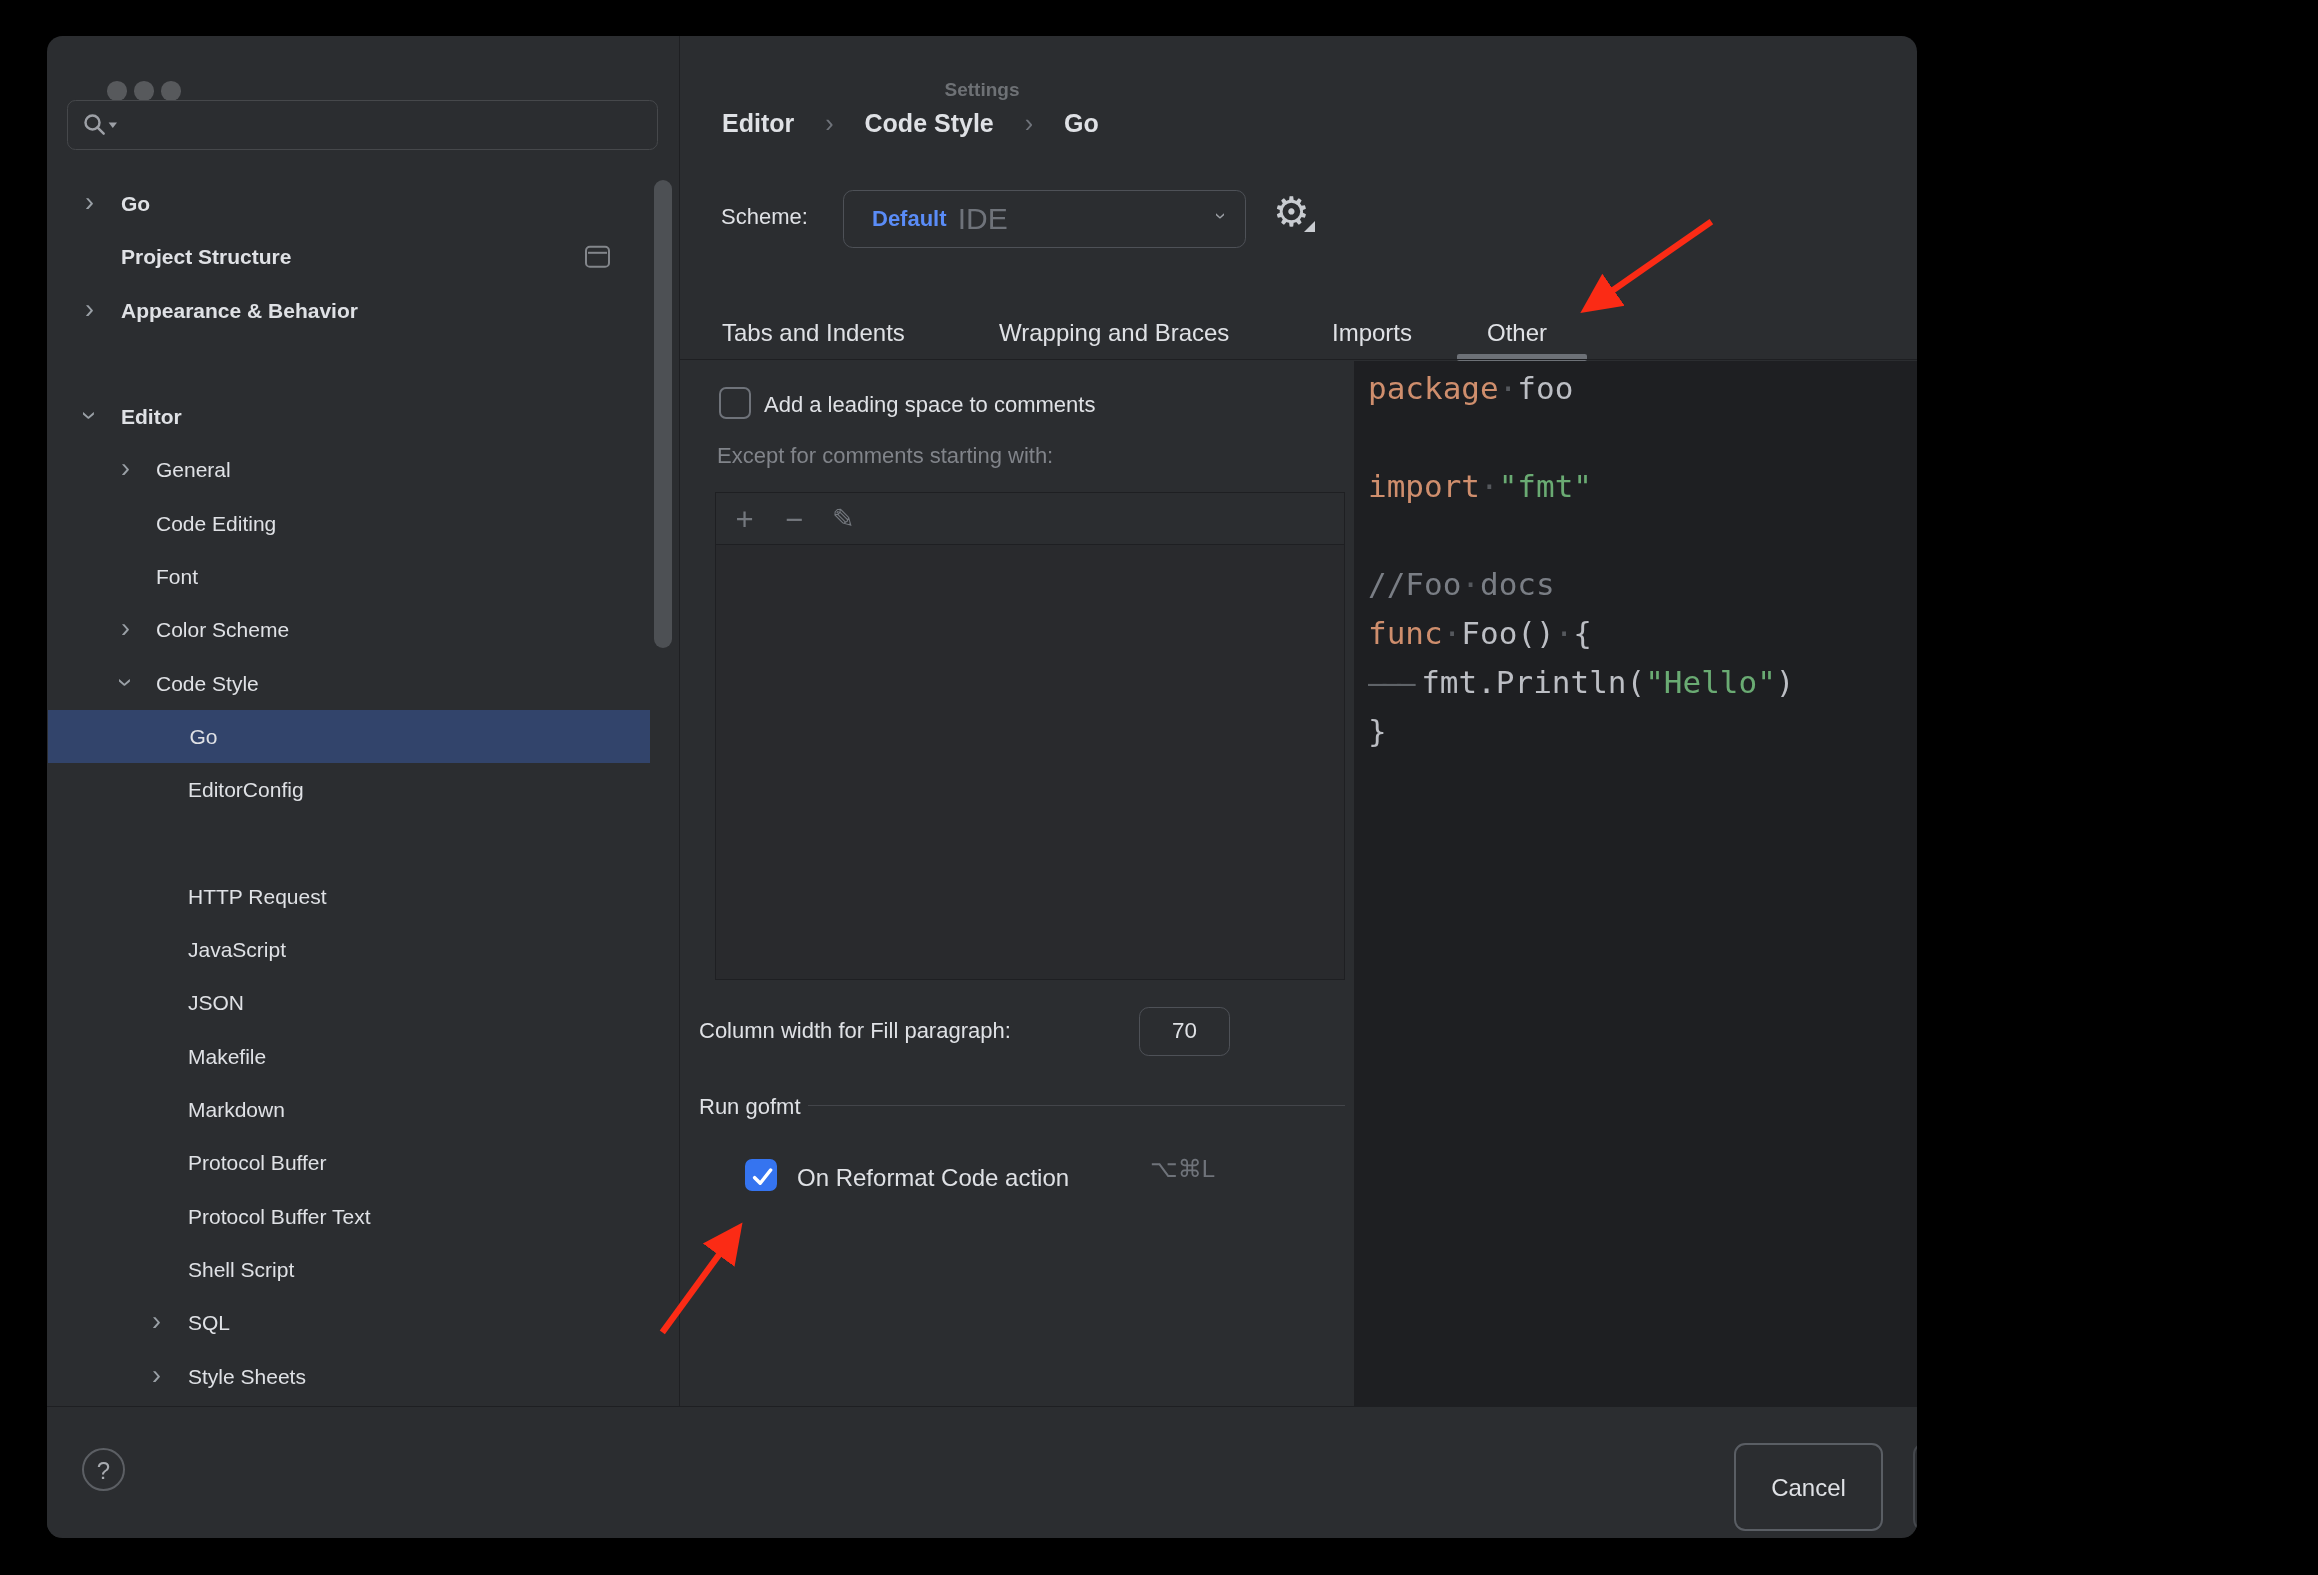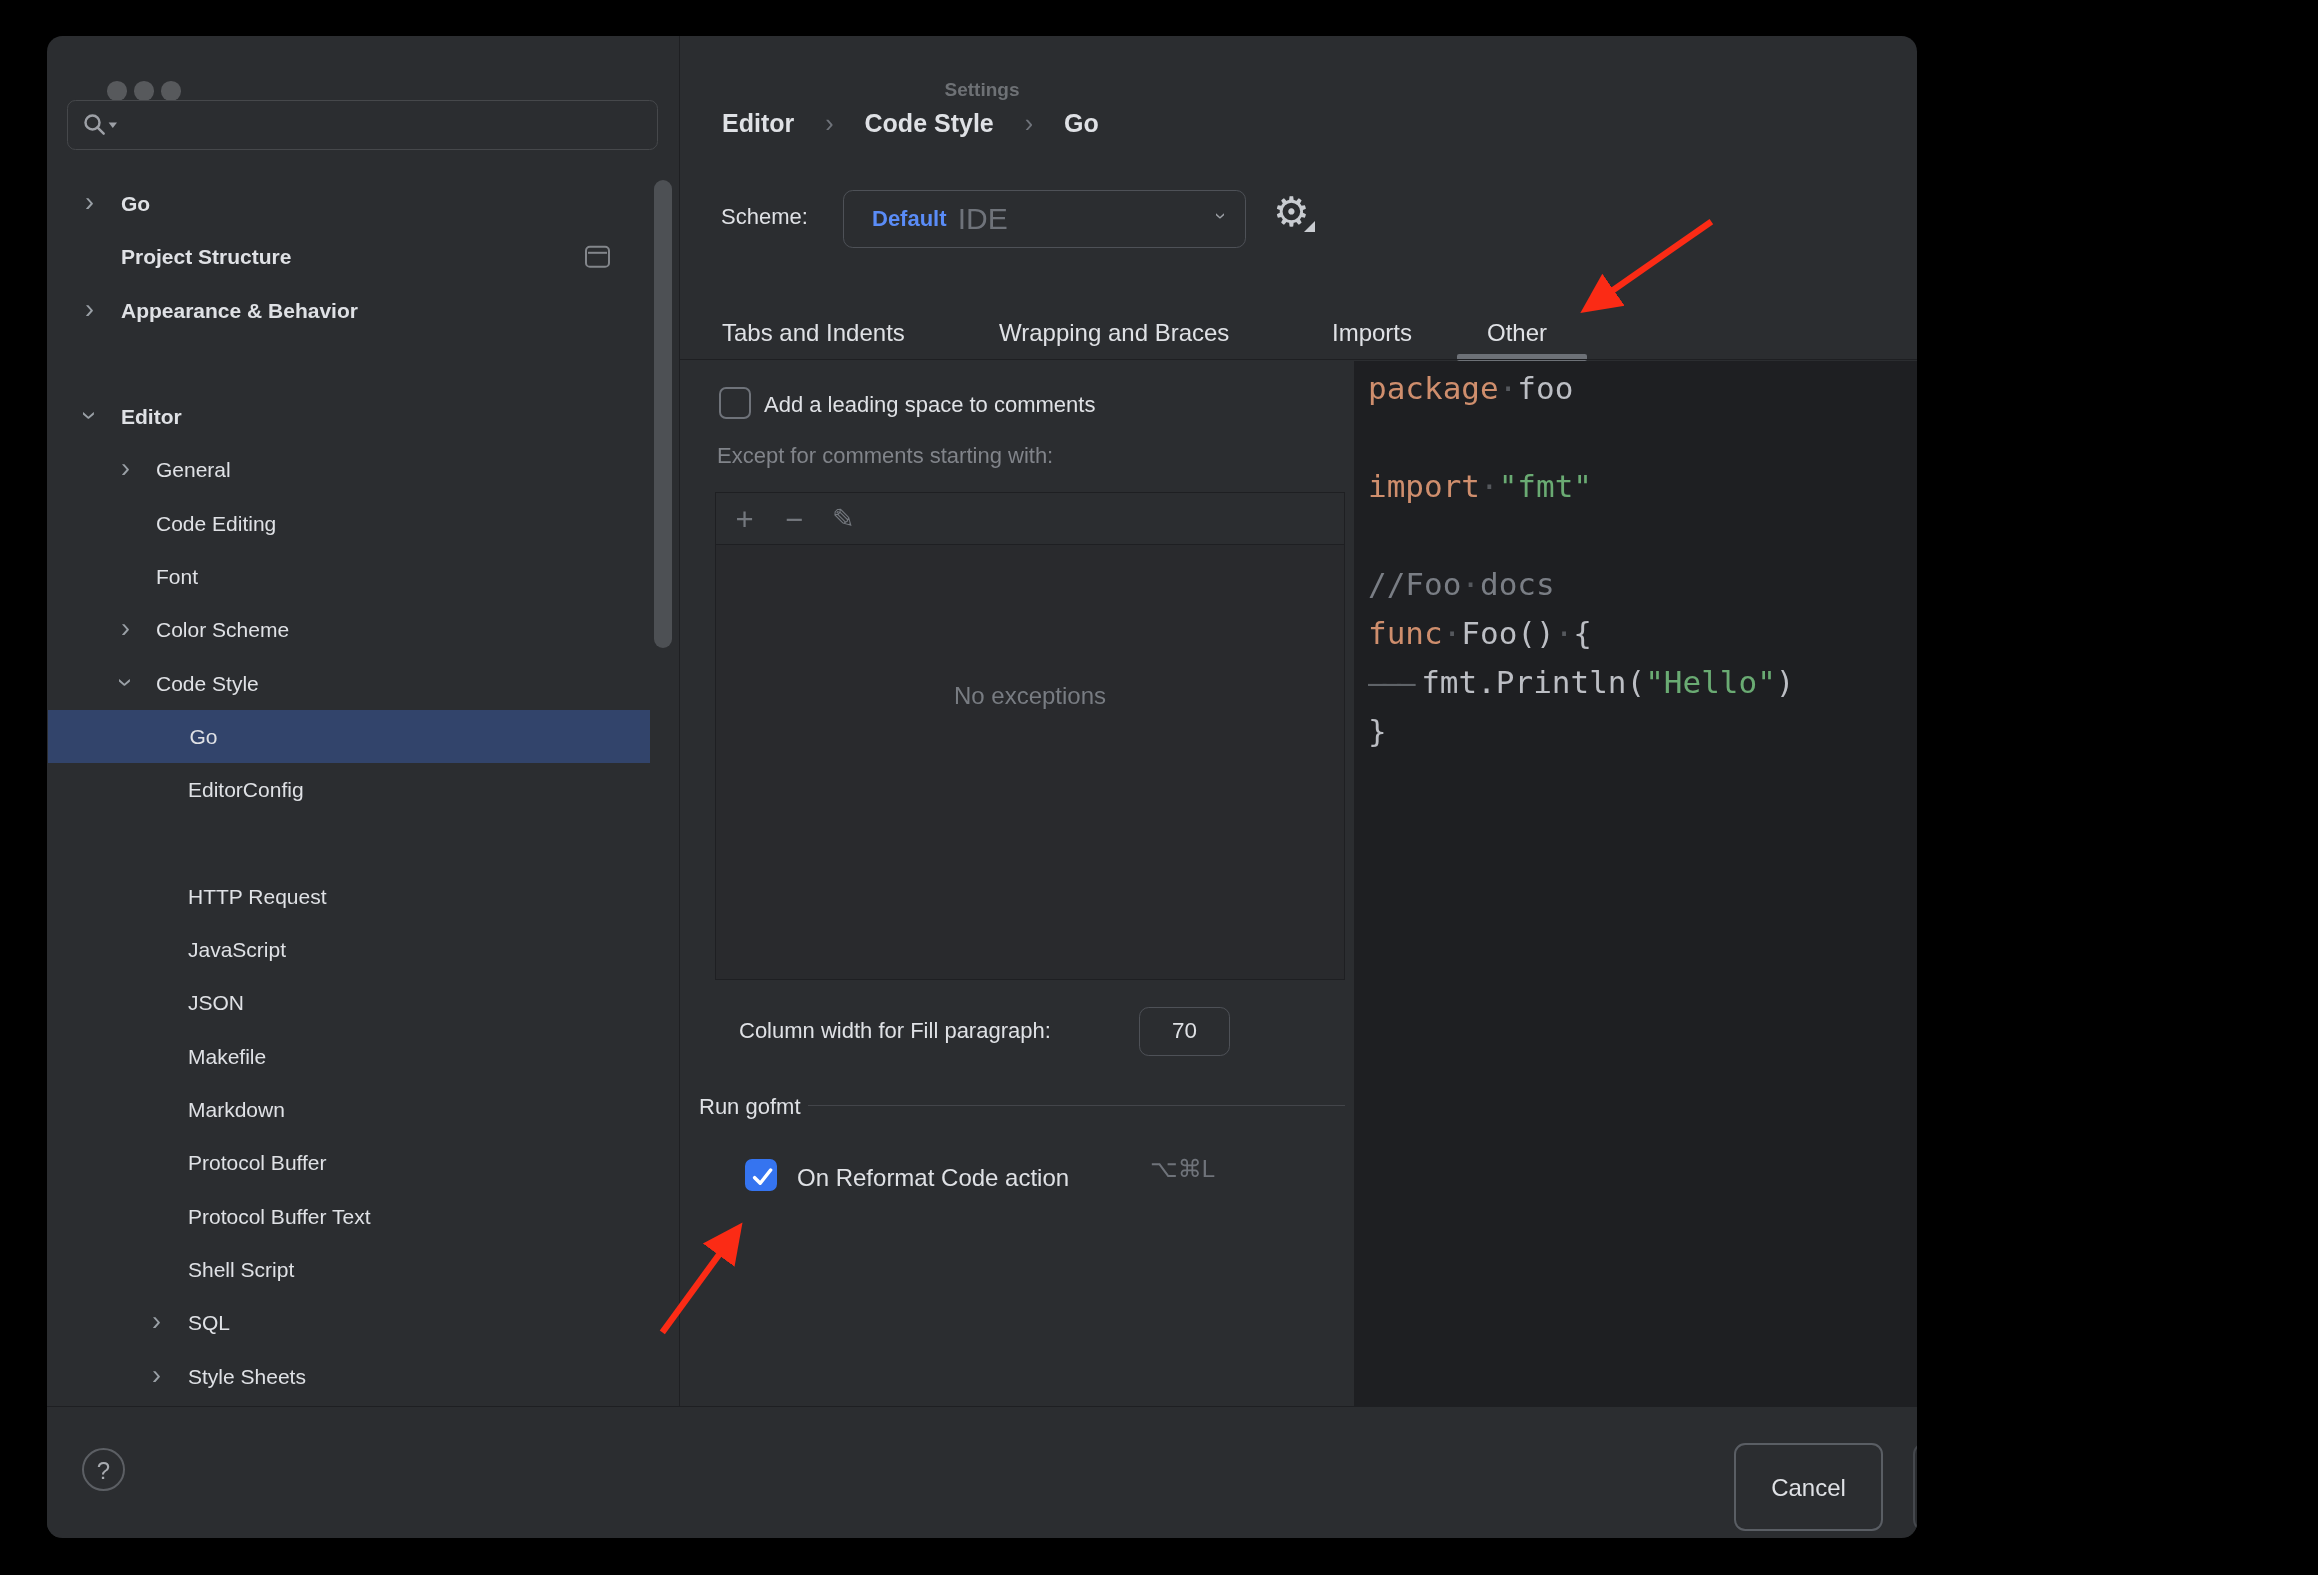--- a/index.html
+++ b/index.html
@@ -68,21 +68,21 @@
   .cbx{position:absolute;width:32px;height:32px;border:2.1px solid var(--dimmer);border-radius:7px;}
   .cbx.checked{background:var(--blue);border-color:var(--blue);}
   #cbx1{left:672px;top:351px;}
   #lbl-leading{position:absolute;left:717px;top:356px;font-size:22px;color:var(--text);}
   #lbl-except{position:absolute;left:670px;top:407px;font-size:22px;color:#81848a;}
   #exc-panel{position:absolute;left:668px;top:456px;width:630px;height:488px;border:1.4px solid var(--border);background:#292a2d;}
   #exc-toolbar{position:absolute;left:0;top:0;width:100%;height:52px;background:var(--bg);border-bottom:1.4px solid var(--border);}
   .tool{position:absolute;top:50%;transform:translateY(-50%);color:#74787e;font-size:31px;line-height:1;}
   #tool-add{left:19.6px;} #tool-remove{left:69px;} #tool-edit{left:116px;font-size:27px;}
   #no-exceptions{position:absolute;left:0;top:189px;width:100%;text-align:center;font-size:24px;color:#787c82;}
-  #lbl-colwidth{position:absolute;left:652px;top:982px;font-size:22px;color:var(--text);margin-left:40px;}
+  #lbl-colwidth{position:absolute;left:652px;top:982px;font-size:22px;color:var(--text);}
   #colwidth-field{position:absolute;left:1092px;top:971px;width:91px;height:49px;border:1.4px solid #4e5157;border-radius:9.8px;text-align:center;line-height:46px;font-size:22.4px;color:var(--text);}
   #lbl-gofmt{position:absolute;left:652px;top:1058px;font-size:22px;color:var(--text);}
   #gofmt-line{position:absolute;left:761px;top:1069px;width:537px;height:1.4px;background:#43454a;}
   #cbx2{left:698px;top:1123px;}
   #lbl-reformat{position:absolute;left:750px;top:1128px;font-size:24px;color:var(--text);}
   #lbl-shortcut{position:absolute;left:1103px;top:1119px;font-size:24px;color:var(--dimmer);}
 
   
   #preview{position:absolute;left:1307px;top:325px;width:919px;height:1046px;background:var(--border);}
   .code-line{position:absolute;left:14px;height:49px;line-height:49px;font-family:"DejaVu Sans Mono",monospace;font-size:31px;white-space:pre;}
@@ -226,21 +226,20 @@
   <div id="cbx1" class="cbx"></div>
   <div id="lbl-leading">Add a leading space to comments</div>
   <div id="lbl-except">Except for comments starting with:</div>
 
   <div id="exc-panel">
     <div id="exc-toolbar">
       <span id="tool-add" class="tool">+</span>
       <span id="tool-remove" class="tool">−</span>
       <span id="tool-edit" class="tool">✎</span>
     </div>
-    <div id="no-exceptions">No exceptions</div>
   </div>
 
   <div id="lbl-colwidth">Column width for Fill paragraph:</div>
   <div id="colwidth-field">70</div>
 
   <div id="lbl-gofmt">Run gofmt</div>
   <div id="gofmt-line"></div>
 
   <div id="cbx2" class="cbx checked">
     <svg width="32" height="32" viewBox="0 0 46 46">

